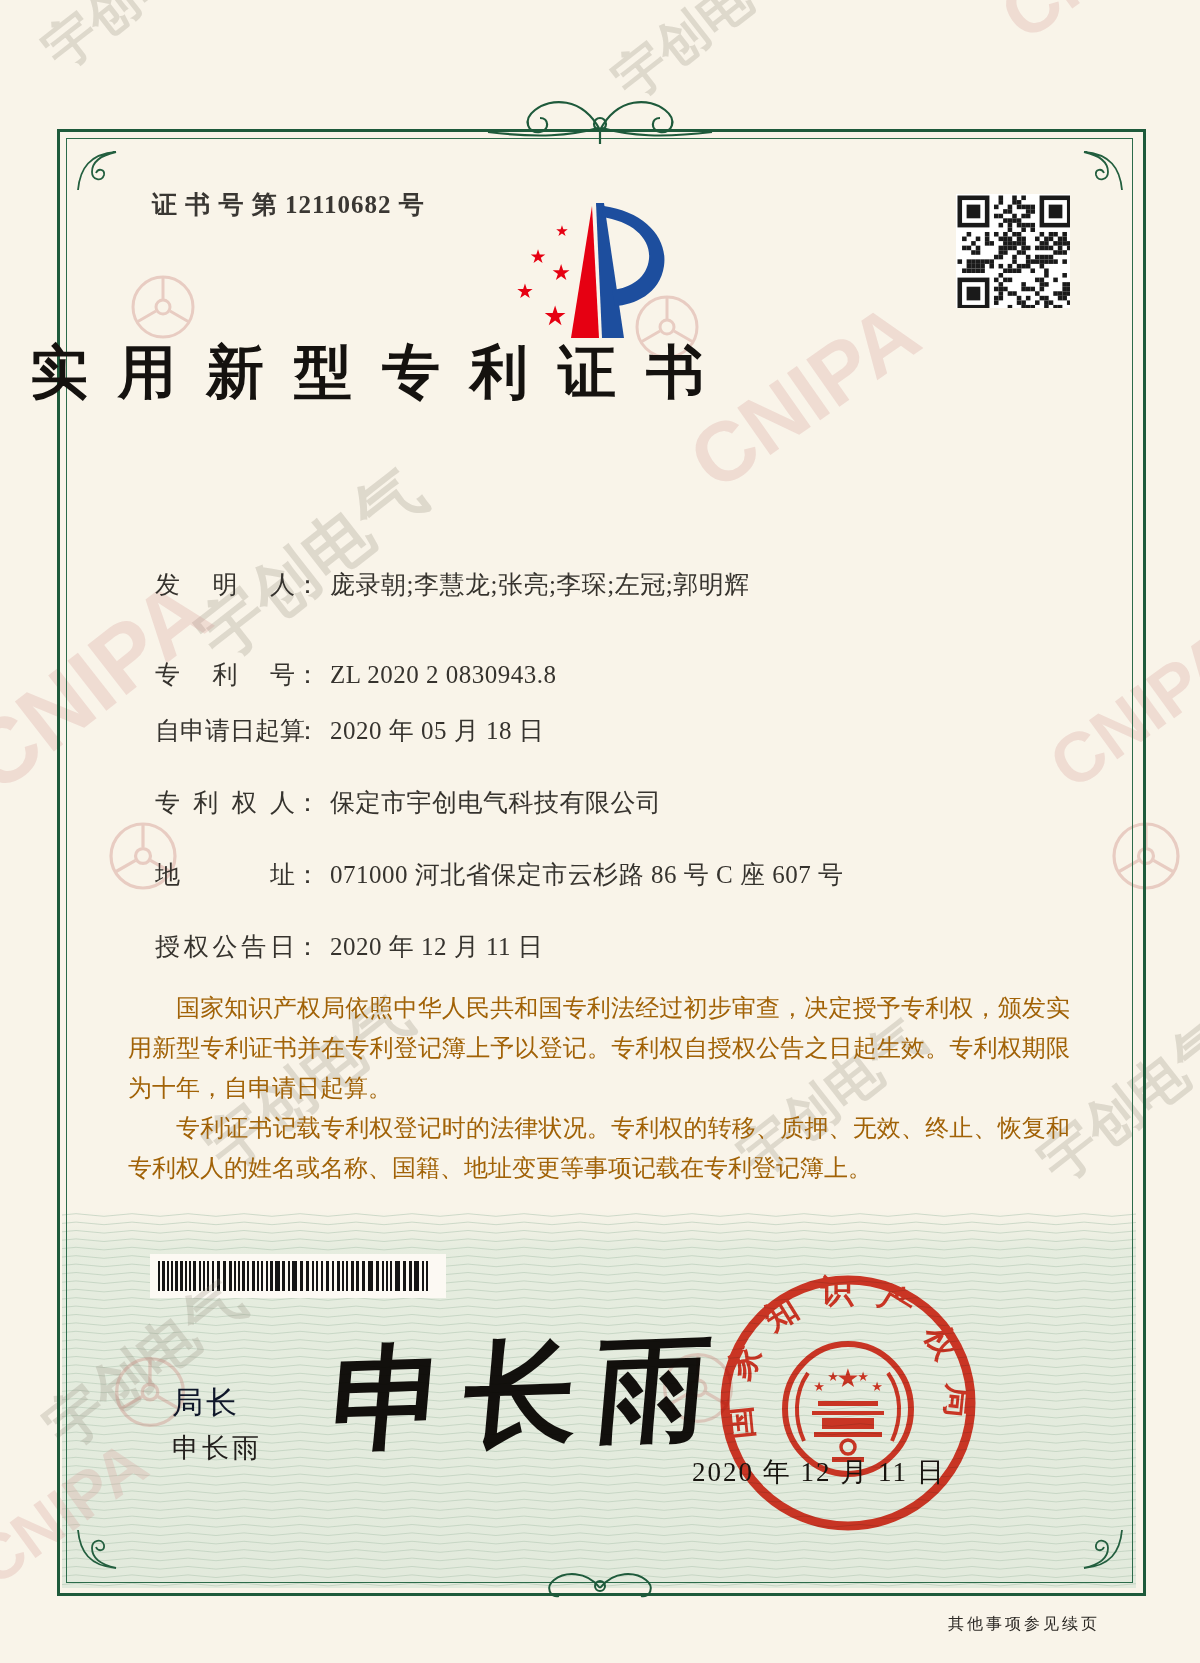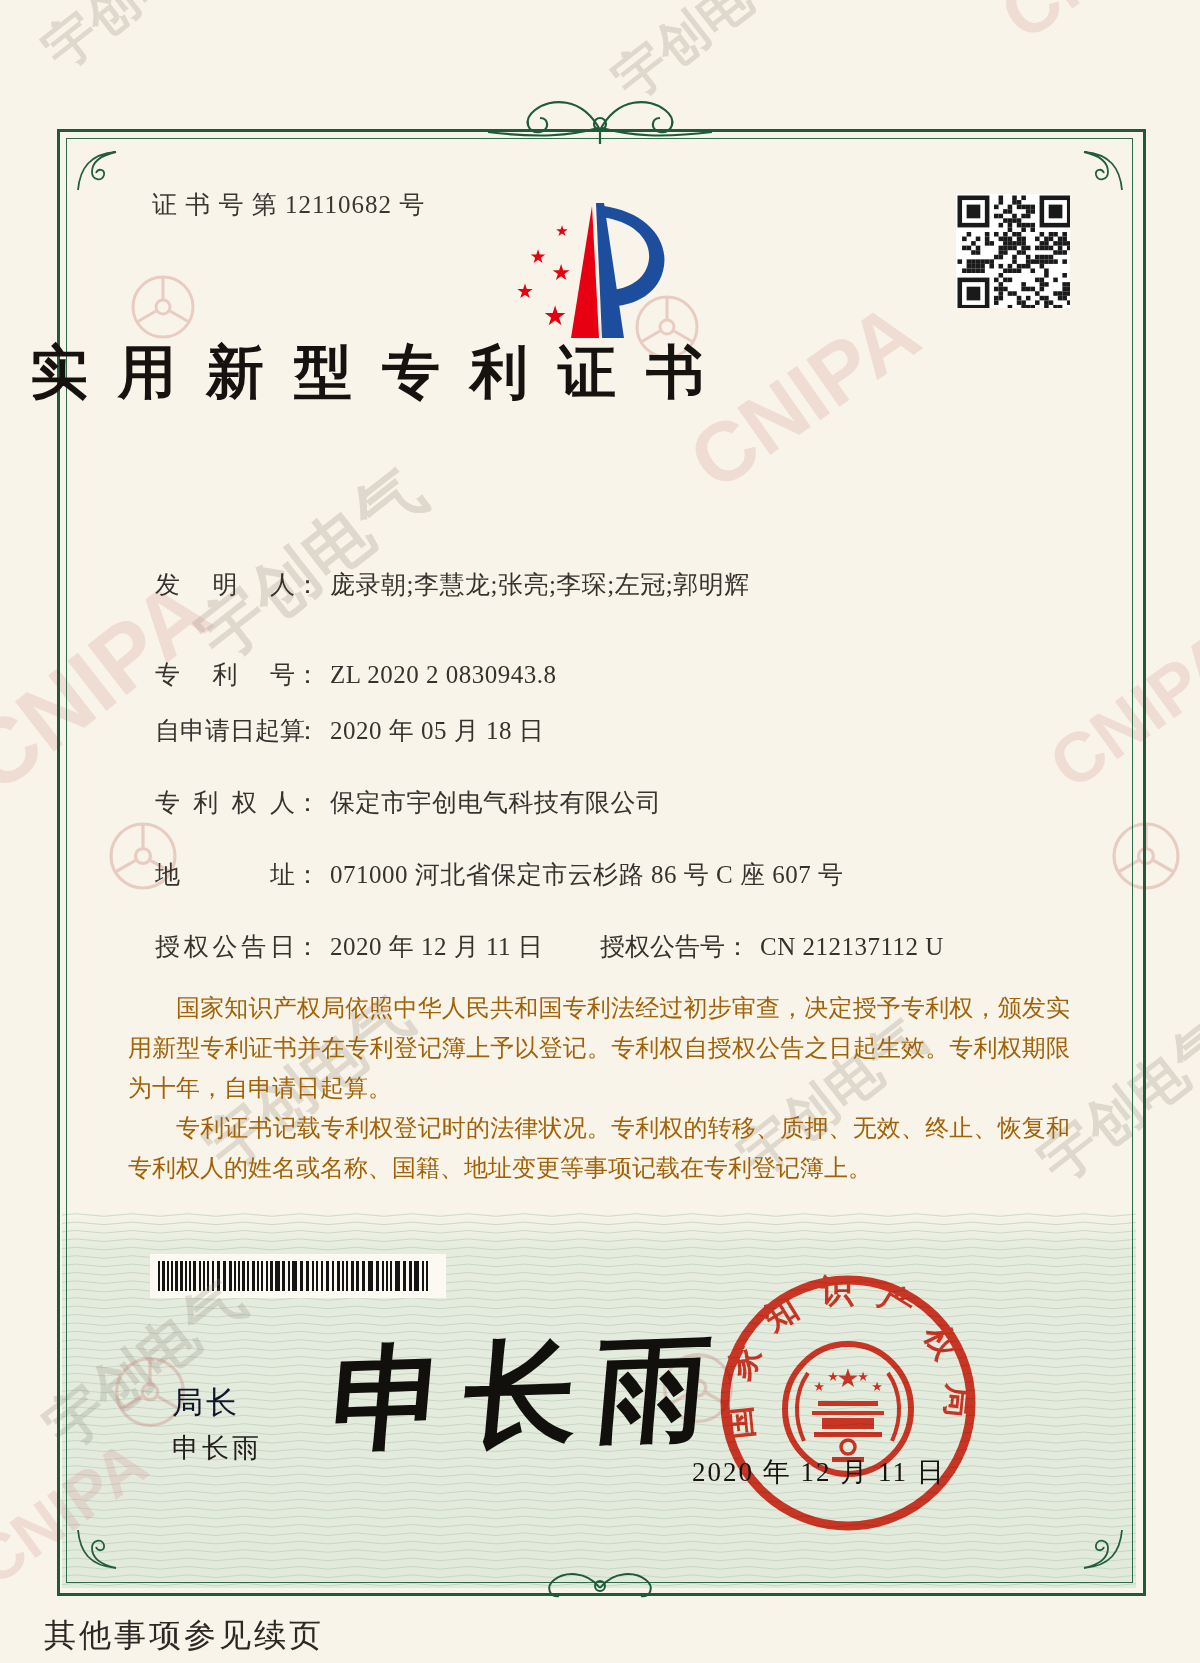--- a/index.html
+++ b/index.html
@@ -12,21 +12,21 @@
   
   .frame-outer{left:57px;top:129px;width:1083px;height:1461px;border:3px solid #1e5a3b;z-index:4;}
   .frame-inner{left:66px;top:138px;width:1065px;height:1443px;border:1px solid #2c6b4a;z-index:4;}
   
   .wm{z-index:3;pointer-events:none;white-space:nowrap;font-weight:700;
       font-family:"Liberation Sans","DejaVu Sans",sans-serif;transform-origin:left top;}
   .wm.gray{color:rgba(148,138,122,.26);}
   .wm.pink{color:rgba(213,148,142,.25);}
   .ring-wm{z-index:3;opacity:.33;pointer-events:none;}
   
-  .cert-no{left:152px;top:188px;font-size:25px;letter-spacing:1px;color:#3a3733;z-index:6;}
+  .cert-no{left:152px;top:188px;font-size:25px;letter-spacing:1px;color:#3a3733;z-index:6;font-weight:bold;}
   .page-title{left:0;width:1200px;top:334px;text-align:left;font-size:58px;font-weight:700;
               letter-spacing:30px;text-indent:30px;color:#15120f;z-index:6;}
   .logo{left:498px;top:190px;z-index:6;}
   .qr{left:956px;top:194px;z-index:6;}
   
   .row{left:155px;width:940px;font-size:25px;color:#36332e;z-index:6;white-space:nowrap;}
   .flabel{display:inline-block;width:140px;text-align:justify;text-align-last:justify;}
   .colon{display:inline-block;margin-right:10px;}
   .fvalue{letter-spacing:.5px;}
   .grant2{position:absolute;left:445px;top:0;}
@@ -45,22 +45,22 @@
   .sig-name{left:172px;top:1430px;font-size:27px;letter-spacing:3px;color:#23201d;z-index:6;}
   .autograph{left:332px;top:1318px;font-size:114px;color:#14110e;letter-spacing:18px;
              transform:rotate(-2deg) skewX(-7deg);z-index:6;mix-blend-mode:multiply;
              font-weight:600;white-space:nowrap;}
   
   .seal{left:714px;top:1269px;z-index:7;mix-blend-mode:multiply;opacity:.94;}
   .seal-date{left:692px;top:1454px;font-size:27px;letter-spacing:2px;color:#17140f;z-index:8;white-space:nowrap;}
   
   .page-info{left:0;width:1170px;top:1544px;text-align:center;font-size:22px;
              letter-spacing:2px;color:#33302b;z-index:6;}
-  .next-note{left:0;width:1100px;top:1614px;text-align:left;font-size:32px;
-             letter-spacing:3px;color:#2c2925;z-index:6;margin-left:44px;}
+  .next-note{left:0;width:1100px;top:1614px;text-align:right;font-size:16px;
+             letter-spacing:3px;color:#2c2925;z-index:6;}
   .deco{z-index:5;}
 </style>
 </head>
 <body>
 
 <div id="page">
 
   <div class="abs wm gray" style="left:30px;top:30px;font-size:52px;transform:rotate(-38deg);">宇创电气</div>
   <div class="abs wm gray" style="left:600px;top:60px;font-size:52px;transform:rotate(-38deg);">宇创电气</div>
   <div class="abs wm pink" style="left:985px;top:-12px;font-size:74px;transform:rotate(-36deg);">CNIPA</div>
@@ -438,23 +438,20 @@
     <span class="flabel">自申请日起算</span><span class="colon">：</span><span class="fvalue">2020 年 05 月 18 日</span>
   </div>
   <div class="abs row" style="top:786px">
     <span class="flabel">专利权人</span><span class="colon">：</span><span class="fvalue">保定市宇创电气科技有限公司</span>
   </div>
   <div class="abs row" style="top:858px">
     <span class="flabel">地址</span><span class="colon">：</span><span class="fvalue">071000 河北省保定市云杉路 86 号 C 座 607 号</span>
   </div>
   <div class="abs row" style="top:930px">
     <span class="flabel">授权公告日</span><span class="colon">：</span><span class="fvalue">2020 年 12 月 11 日</span>
-    <span class="grant2">
-      <span>授权公告号</span><span class="colon">：</span><span class="fvalue">CN 212137112 U</span>
-    </span>
   </div>
 
   <div class="abs paras">
     <p>国家知识产权局依照中华人民共和国专利法经过初步审查，决定授予专利权，颁发实用新型专利证书并在专利登记簿上予以登记。专利权自授权公告之日起生效。专利权期限为十年，自申请日起算。</p>
     <p>专利证书记载专利权登记时的法律状况。专利权的转移、质押、无效、终止、恢复和专利权人的姓名或名称、国籍、地址变更等事项记载在专利登记簿上。</p>
   </div>
 
   <div class="abs barcode-back"></div>
   <svg class="abs barcode" id="barcode" width="280" height="30">
       <rect x="0" y="0" width="2" height="30" fill="#141414"></rect>

